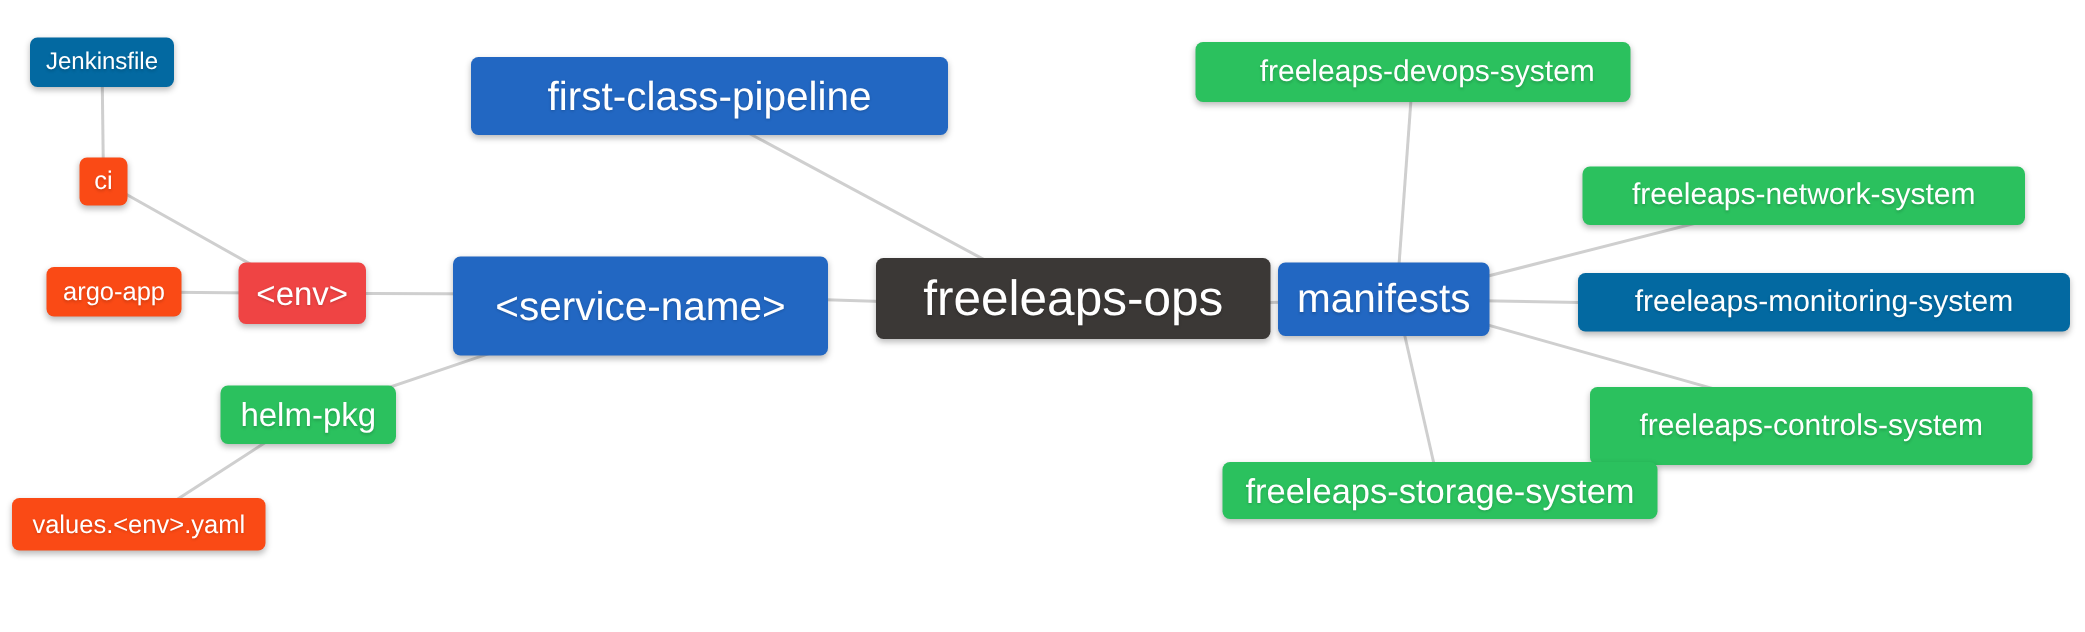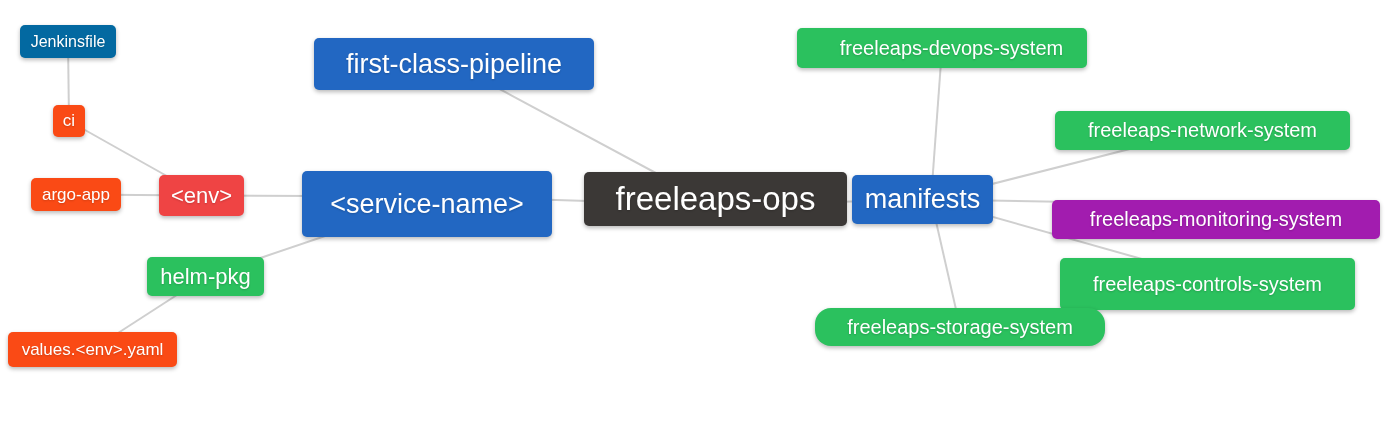--- a/index.html
+++ b/index.html
@@ -70,41 +70,41 @@
       </div>
       <div class="node" style="left: 159px; top: 175px; width: 85px; height: 41px; font-size: 22px; background: #ef4444;">
         <span>&lt;env&gt;</span>
       </div>
       <div class="node" style="left: 147px; top: 257px; width: 117px; height: 39px; font-size: 22px; background: rgb(43, 193, 94);">
         <span>helm-pkg</span>
       </div>
       <div class="node" style="left: 8px; top: 332px; width: 169px; height: 35px; font-size: 17px; background: rgb(250, 74, 21);">
         <span>values.&lt;env&gt;.yaml</span>
       </div>
-      <div class="node" style="left: 314px; top: 38px; width: 280px; height: 52px; font-size: 27px; background: rgb(34, 103, 194);">
+      <div class="node" style="left: 314px; top: 38px; width: 318px; height: 52px; font-size: 27px; background: rgb(34, 103, 194);">
         <span>first-class-pipeline</span>
       </div>
       <div class="node" style="left: 302px; top: 171px; width: 250px; height: 66px; font-size: 27px; background: rgb(34, 103, 194);">
         <span>&lt;service-name&gt;</span>
       </div>
       <div class="node" style="left: 584px; top: 172px; width: 263px; height: 54px; font-size: 33px; background: rgb(59, 56, 54);">
         <span>freeleaps-ops</span>
       </div>
       <div class="node" style="left: 852px; top: 175px; width: 141px; height: 49px; font-size: 27px; background: rgb(34, 103, 194);">
         <span>manifests</span>
       </div>
       <div class="node" style="left: 797px; top: 28px; width: 290px; height: 40px; font-size: 20px; background: rgb(43, 193, 94); padding-left: 19px;">
         <span>freeleaps-devops-system</span>
       </div>
       <div class="node" style="left: 1055px; top: 111px; width: 295px; height: 39px; font-size: 20px; background: rgb(43, 193, 94); justify-content: center;">
         <span>freeleaps-network-system</span>
       </div>
-      <div class="node" style="left: 1052px; top: 200px; width: 328px; height: 39px; font-size: 20px; background: #a21caf;">
+      <div class="node" style="left: 1052px; top: 182px; width: 328px; height: 39px; font-size: 20px; background: #0369a1;">
         <span>freeleaps-monitoring-system</span>
       </div>
       <div class="node" style="left: 1060px; top: 258px; width: 295px; height: 52px; font-size: 20px; background: rgb(43, 193, 94);">
         <span>freeleaps-controls-system</span>
       </div>
-      <div class="node" style="left: 815px; top: 308px; width: 290px; height: 38px; font-size: 20px; background: rgb(43, 193, 94); border-radius: 16px;">
+      <div class="node" style="left: 815px; top: 308px; width: 290px; height: 38px; font-size: 23px; background: rgb(43, 193, 94);">
         <span>freeleaps-storage-system</span>
       </div>
     </div>
 </div>
 
 </body></html>

